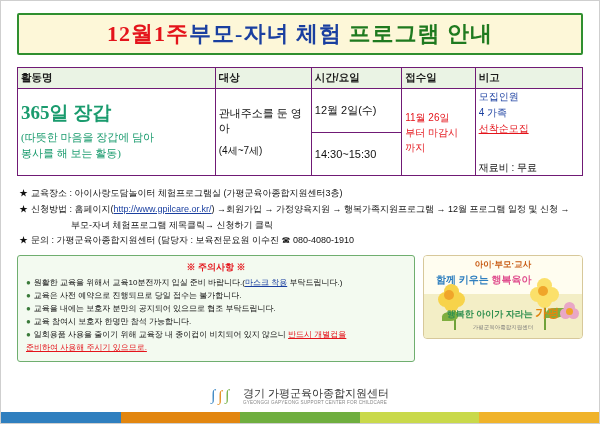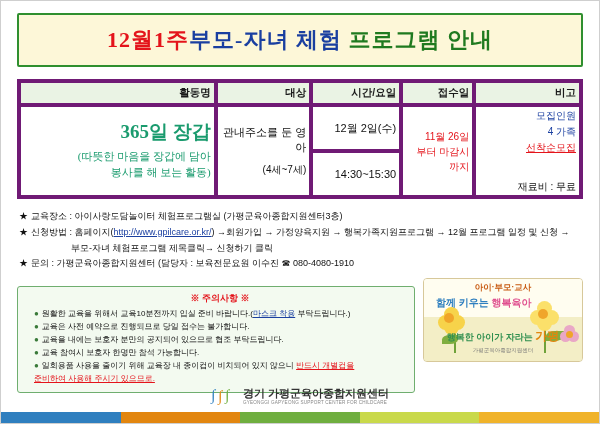--- a/index.html
+++ b/index.html
@@ -16,21 +16,21 @@
     border:1px solid #cfcfcf;
     background:#ffffff;
   }
 
   
   .title-band{
     margin:12px 16px 0 16px;
     border:2px solid #2f8f2f;
     background:#fdf7d8;
     border-radius:2px;
-    height:54px;
+    height:42px;
     display:flex;align-items:center;justify-content:center;
     box-sizing:border-box;
   }
   .title-text{
     font-family:"Liberation Serif", serif;
     font-weight:bold;
     font-size:22px;
     letter-spacing:1px;
     white-space:nowrap;
   }
@@ -40,22 +40,22 @@
 
   
   .tbl-wrap{margin:12px 16px 0 16px;}
   table.main{
     width:100%;
     border-collapse:collapse;
     table-layout:fixed;
     font-size:10px;
   }
   table.main th, table.main td{
-    border:4px solid #701a75;
-    text-align:right;
+    border:1px solid #701a75;
+    text-align:left;
     vertical-align:middle;
     padding:0 3px;
   }
   table.main thead th{
     background:#eaf3e4;
     font-weight:bold;
     height:20px;
     font-size:10.5px;
     color:#1a1a1a;
   }
@@ -105,24 +105,23 @@
     margin:6px 16px 0 16px;
     display:flex;
     gap:8px;
     align-items:flex-start;
   }
   .notice{
     flex:1 1 auto;
     border:1px solid #6fae6f;
     background:#f3faf0;
     border-radius:3px;
-    padding:5px 8px 6px 16px;
+    padding:5px 8px 6px 8px;
     box-sizing:border-box;
     min-height:78px;
-    margin-top:8px;
   }
   .notice-title{
     text-align:center;
     font-size:9px;
     color:#e4141b;
     font-weight:bold;
     margin-bottom:3px;
   }
   .notice ul{margin:0;padding:0;list-style:none;}
   .notice li{
@@ -184,21 +183,21 @@
     width:26px;height:18px;position:relative;
   }
   .logo-mark .s1,.logo-mark .s2,.logo-mark .s3{
     position:absolute;font-weight:bold;font-size:15px;
     font-family:"Liberation Serif", serif;
   }
   .logo-mark .s1{color:#2f7fbf;left:0;top:0;}
   .logo-mark .s2{color:#e2860f;left:7px;top:1px;}
   .logo-mark .s3{color:#6fae3f;left:14px;top:0;}
   .footer-txt{display:flex;flex-direction:column;line-height:1.1;}
-  .footer-main{font-size:11px;font-weight:bold;color:#333;}
+  .footer-main{font-size:11px;font-weight:normal;color:#333;}
   .footer-sub{font-size:4.6px;color:#888;letter-spacing:.2px;}
 
   
   .colorbar{
     position:absolute;left:0;right:0;bottom:0;height:11px;display:flex;
   }
   .colorbar div{flex:1 1 0;}
 </style>
 </head>
 <body>

